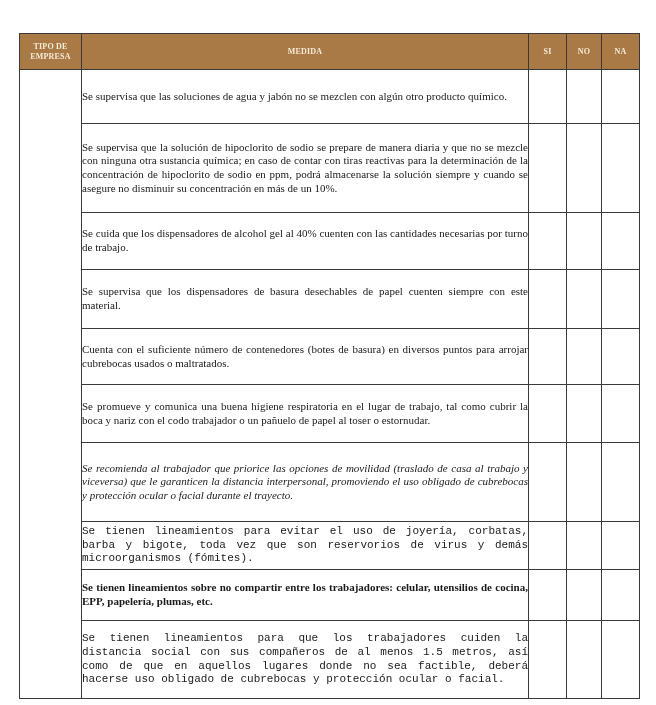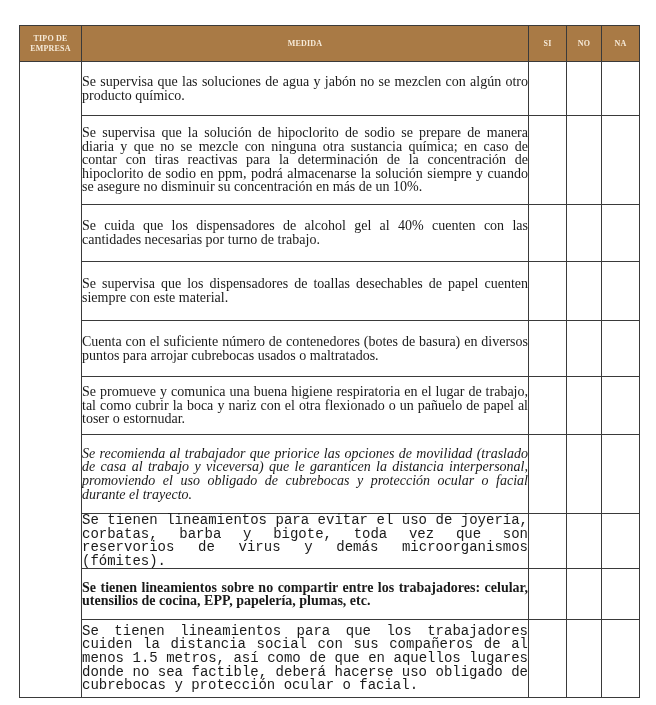--- a/index.html
+++ b/index.html
@@ -1,18 +1,18 @@
 <!DOCTYPE html>
 <html><head>
 <meta charset="utf-8">
 <style>
   html, body { margin:0; padding:0; background:#ffffff; }
   body { width:656px; height:705px; position:relative; overflow:hidden; font-family:"Liberation Serif", "DejaVu Serif", serif; color:#1a1a1a; }
   table.checklist {
-    position:absolute; left:19px; top:25px;
+    position:absolute; left:19px; top:33px;
     border-collapse:collapse; table-layout:fixed;
     width:620px;
   }
   table.checklist th, table.checklist td {
     border:1px solid #3a3a3a;
     padding:0;
   }
   table.checklist th {
     background:#a97a45;
     color:#f6ead8;
@@ -23,21 +23,21 @@
     vertical-align:middle;
     line-height:10px;
     letter-spacing:0.2px;
   }
   col.c-tipo { width:62px; }
   col.c-medida { width:447px; }
   col.c-si { width:38px; }
   col.c-no { width:35px; }
   col.c-na { width:38px; }
   td.medida {
-    font-size:14px;
+    font-size:11px;
     line-height:13.6px;
     text-align:justify;
     padding:0 6px 0 5px;
     vertical-align:middle;
   }
   td.tipo { vertical-align:top; }
   td.check { }
   tbody tr.r1 td { height:53px; }
   tbody tr.r2 td { height:88px;font-family:Liberation Serif, serif; }
   tbody tr.r3 td { height:56px; }
@@ -83,33 +83,33 @@
       <td class="check"></td>
       <td class="check"></td>
     </tr>
     <tr class="r3">
       <td class="medida">Se cuida que los dispensadores de alcohol gel al 40% cuenten con las cantidades necesarias por turno de trabajo.</td>
       <td class="check"></td>
       <td class="check"></td>
       <td class="check"></td>
     </tr>
     <tr class="r4">
-      <td class="medida">Se supervisa que los dispensadores de toallas desechables de papel cuenten siempre con este material.</td>
+      <td class="medida">Se supervisa que los dispensadores de basura desechables de papel cuenten siempre con este material.</td>
       <td class="check"></td>
       <td class="check"></td>
       <td class="check"></td>
     </tr>
     <tr class="r5">
       <td class="medida">Cuenta con el suficiente número de contenedores (botes de basura) en diversos puntos para arrojar cubrebocas usados o maltratados.</td>
       <td class="check"></td>
       <td class="check"></td>
       <td class="check"></td>
     </tr>
     <tr class="r6">
-      <td class="medida">Se promueve y comunica una buena higiene respiratoria en el lugar de trabajo, tal como cubrir la boca y nariz con el otra flexionado o un pañuelo de papel al toser o estornudar.</td>
+      <td class="medida">Se promueve y comunica una buena higiene respiratoria en el lugar de trabajo, tal como cubrir la boca y nariz con el codo trabajador o un pañuelo de papel al toser o estornudar.</td>
       <td class="check"></td>
       <td class="check"></td>
       <td class="check"></td>
     </tr>
     <tr class="r7">
       <td class="medida">Se recomienda al trabajador que priorice las opciones de movilidad (traslado de casa al trabajo y viceversa) que le garanticen la distancia interpersonal, promoviendo el uso obligado de cubrebocas y protección ocular o facial durante el trayecto.</td>
       <td class="check"></td>
       <td class="check"></td>
       <td class="check"></td>
     </tr>

